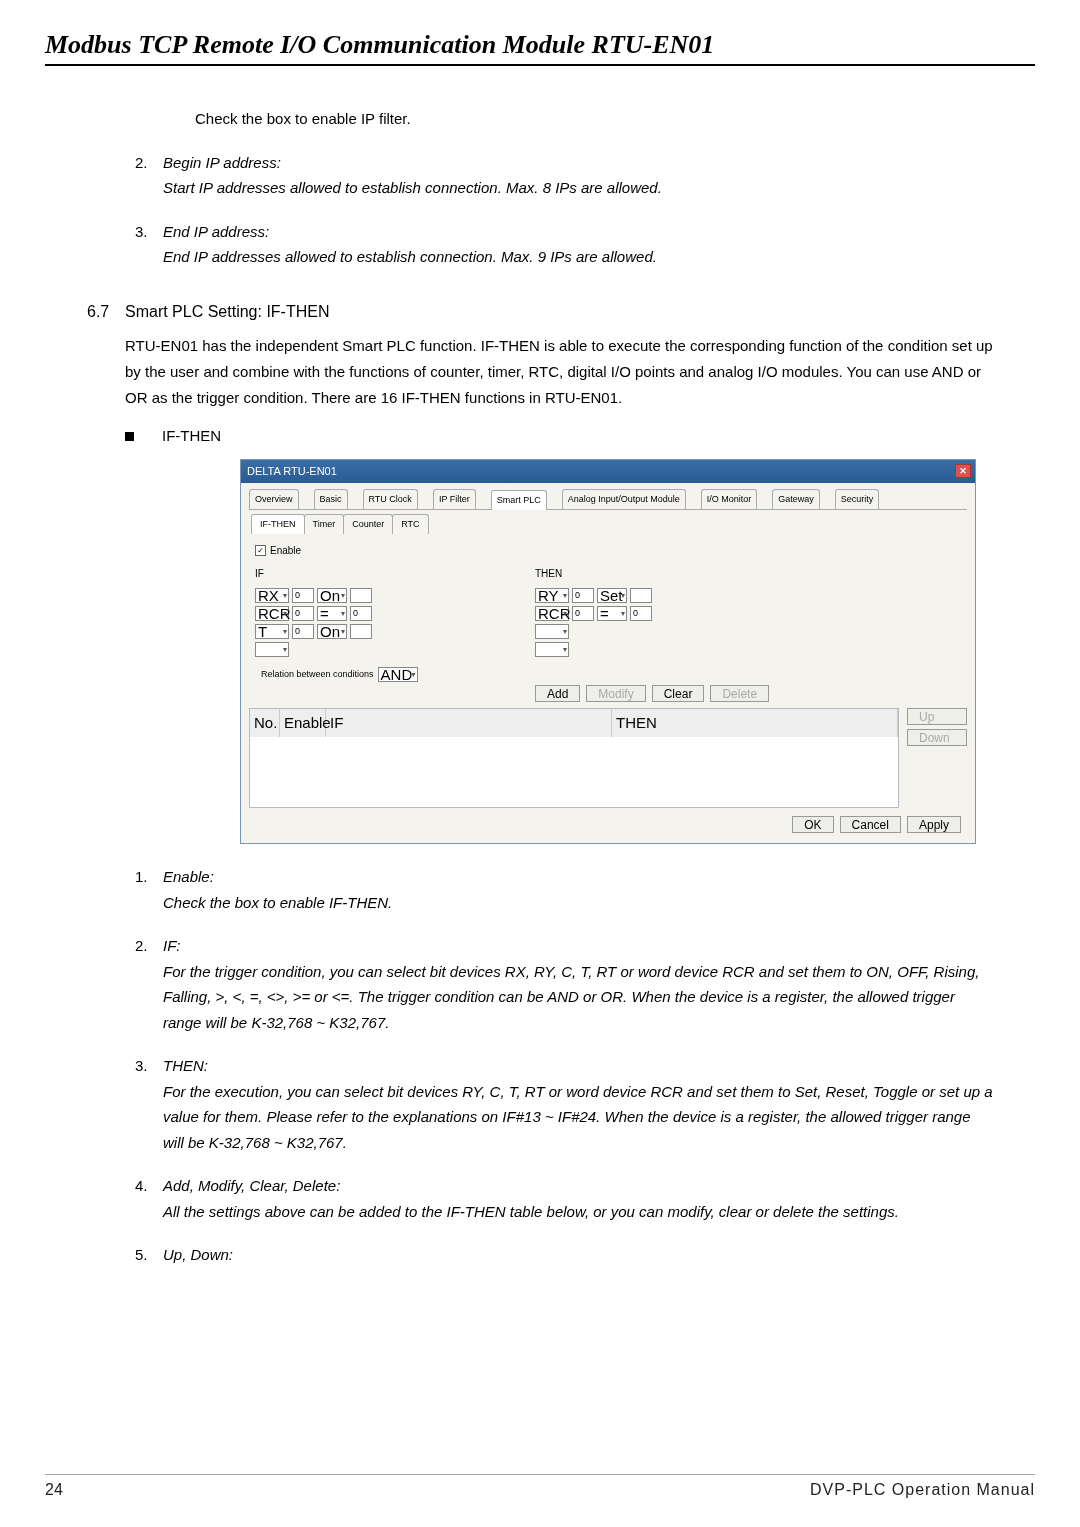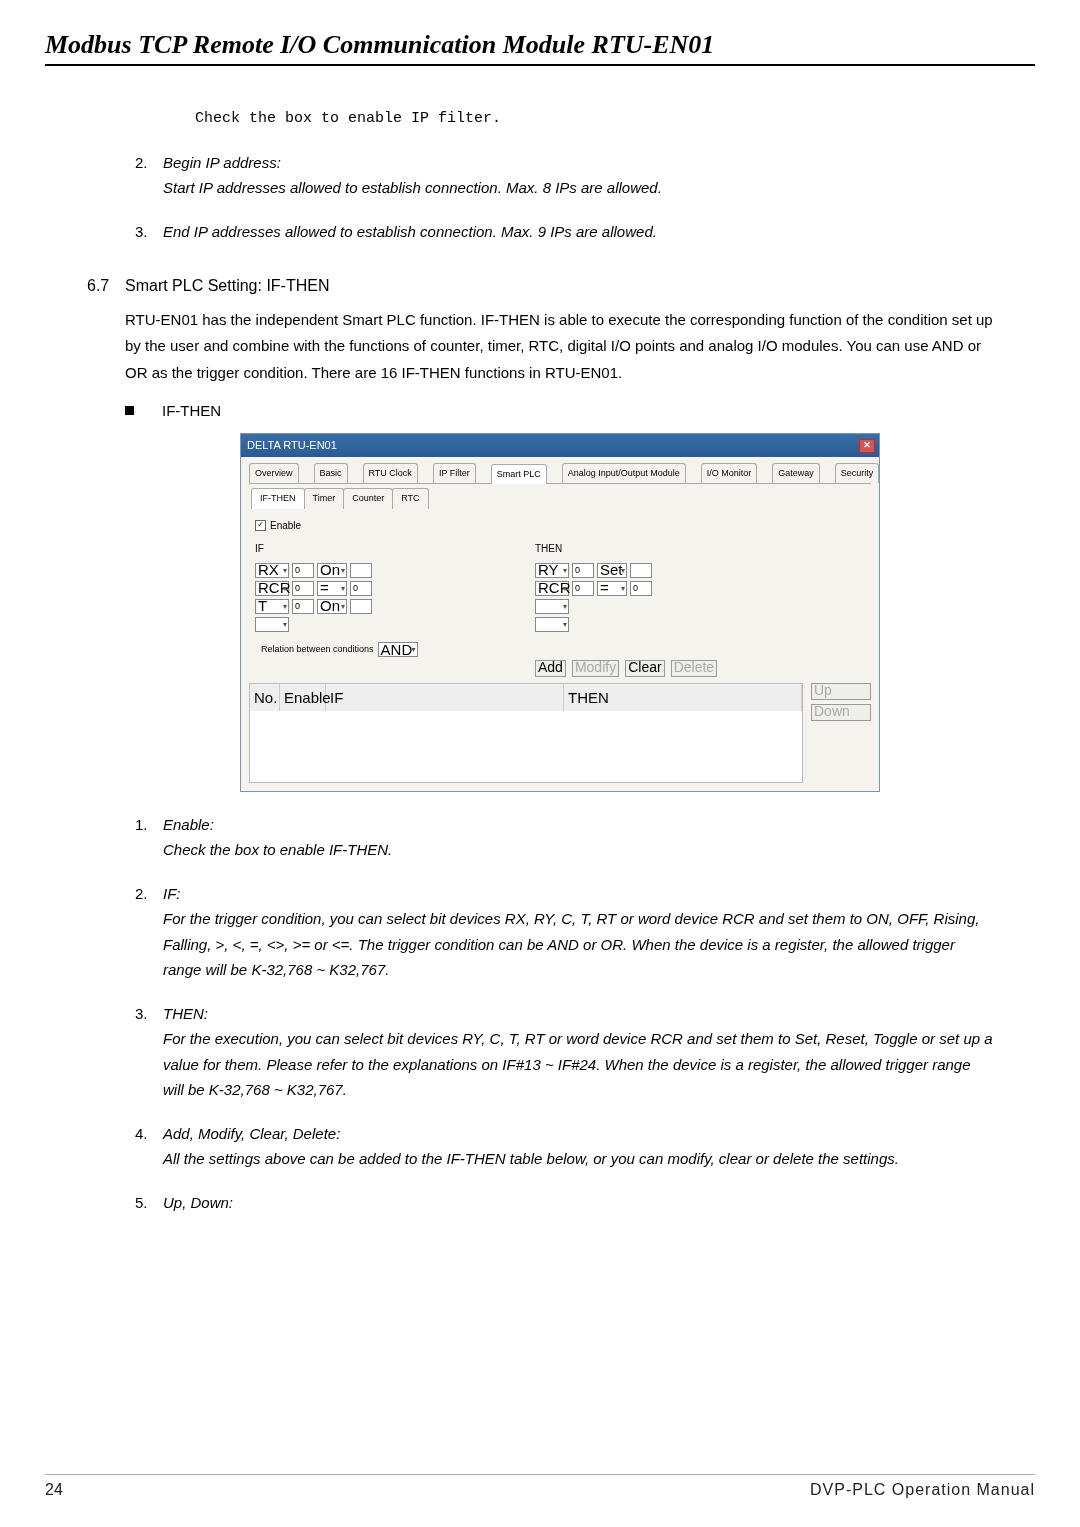--- a/index.html
+++ b/index.html
@@ -1,52 +1,52 @@
 <!DOCTYPE html>
 <html><head>
 <meta charset="utf-8">
 <style>
   * { box-sizing: border-box; margin: 0; padding: 0; }
   html, body { width: 1080px; height: 1527px; background: #fff; font-family: Arial, sans-serif; color: #000; }
   .page { padding: 30px 45px 30px 45px; position: relative; height: 100%; }
   .doc-title { font-family: "Times New Roman", serif; font-style: italic; font-weight: bold; font-size: 26px; border-bottom: 2px solid #000; padding-bottom: 4px; margin-bottom: 40px; }
   .content { font-size: 15px; line-height: 1.7; }
-  .indent1 { margin-left: 105px; font-family: Liberation Mono, monospace; }
+  .indent1 { margin-left: 105px; }
   .num-item { display: flex; margin-top: 18px; }
   .num-item .num { width: 28px; flex-shrink: 0; margin-left: 90px; }
   .num-item .body { flex: 1; padding-right: 40px; font-style: italic; }
   .section-heading { margin-top: 28px; margin-bottom: 8px; font-size: 16px; }
   .sec-num { display:inline-block; width: 38px; margin-left: 42px; }
   .section-body { margin-left: 80px; padding-right: 40px; line-height: 1.75; }
   .bullet-row { display:flex; align-items:center; margin-left: 80px; margin-top: 12px; margin-bottom: 6px; }
   .bullet-sq { width: 9px; height: 9px; background:#000; margin-right: 28px; }
 
   
-  .dialog-wrap { margin: 10px 0 20px 195px; width: 640px; font-size: 10px; font-family: Tahoma, sans-serif; color:#000; border:1px solid #7a96b5; }
+  .dialog-wrap { margin: 10px 0 20px 195px; width: 736px; font-size: 10px; font-family: Tahoma, sans-serif; color:#000; border:1px solid #7a96b5; }
   .dlg-title { background: linear-gradient(#3a6ea5,#2a5a95); color:#fff; display:flex; align-items:center; justify-content:space-between; padding:2px 4px 2px 6px; font-size:11px; }
   .dlg-close { width:16px; height:14px; background:#d9534f; border:1px solid #a33; color:#fff; display:flex; align-items:center; justify-content:center; font-weight:bold; font-size:9px; line-height:1; }
   .dlg-body { background:#f4f3ee; padding:6px 8px 8px 8px; }
   .tabs-row { display:flex; border-bottom:1px solid #aaa; font-size:9px; gap:16px; margin-bottom:4px;}
   .tab { padding:2px 5px; border:1px solid #aaa; border-bottom:none; background:#f4f3ee; border-radius:3px 3px 0 0; margin-right:-1px; white-space:nowrap; }
   .tab.active { background:#fff; position:relative; top:1px; }
   .subtabs-row { display:flex; font-size:9px; margin:4px 0 8px 2px; }
   .subtab { padding:2px 8px; border:1px solid #aaa; border-bottom:none; background:#f4f3ee; border-radius:3px 3px 0 0; margin-right:-1px;}
   .subtab.active { background:#fff; }
   .chk { margin:2px 0 6px 6px; display:flex; align-items:center; gap:4px; }
   .chkbox { width:11px; height:11px; border:1px solid #666; background:#fff; display:flex; align-items:center; justify-content:center; font-size:8px; line-height:1;}
   .panel { display:flex; gap:30px; padding:0 6px; }
   .col { flex:0 0 auto; }
   .col-label { margin-bottom:6px; font-size:10px; }
   .row { display:flex; align-items:center; gap:3px; margin-bottom:3px; }
   .sel { border:1px solid #888; background:#fff; height:15px; display:flex; align-items:center; padding:0 2px; font-size:15px; position:relative; }
   .sel::after { content:"▾"; position:absolute; right:1px; top:0; font-size:8px; color:#555;}
   .w30{width:34px;} .w18{width:22px;} .w28{width:30px;} .w40{width:40px;} .w22{width:24px;}
   .txt { border:1px solid #888; background:#fff; height:15px; width:22px; font-size:9px; padding:0 2px; display:flex; align-items:center;}
   .rel-row{ margin:10px 0 8px 6px; display:flex; align-items:center; gap:4px; font-size:9px;}
-  .btn { border:1px solid #999; background:#efefe9; padding:1px 2px; font-size:14px; height:17px; display:inline-flex; align-items:center; }
+  .btn { border:1px solid #999; background:#efefe9; padding:1px 11px; font-size:12px; height:17px; display:inline-flex; align-items:center; }
   .btn.dis { color:#aaa; }
   .btn-row { display:flex; gap:6px; margin:4px 0 6px 0;}
   .grid-area { display:flex; gap:8px; }
   .grid { border:1px solid #bbb; background:#fff; height:100px; flex:1; }
   .grid-head { display:flex; background:#eee; font-size:15px; }
   .gh { border-right:1px solid #ccc; padding:1px 4px; }
   .gh1{width:30px;} .gh2{width:46px;} .gh3{flex:1;} .gh4{flex:1;}
   .updown { display:flex; flex-direction:column; gap:4px; width:60px;}
   .dlg-footer { display:flex; justify-content:flex-end; gap:6px; padding:8px 6px 2px 6px; }
 
@@ -66,20 +66,21 @@
         <div class="num-item">
           <div class="num">2.</div>
           <div class="body">
             <div>Begin IP address:</div>
             <div>Start IP addresses allowed to establish connection. Max. 8 IPs are allowed.</div>
           </div>
         </div>
         <div class="num-item">
           <div class="num">3.</div>
           <div class="body">
+            <div>End IP address:</div>
             <div>End IP addresses allowed to establish connection. Max. 9 IPs are allowed.</div>
           </div>
         </div>
       </div>
 
     <div class="section-heading">
       <span class="sec-num">6.7</span><span>Smart PLC Setting: IF-THEN</span>
     </div>
     <div class="section-body">RTU-EN01 has the independent Smart PLC function. IF-THEN is able to execute the corresponding function of the condition set up by the user and combine with the functions of counter, timer, RTC, digital I/O points and analog I/O modules. You can use AND or OR as the trigger condition. There are 16 IF-THEN functions in RTU-EN01.</div>
 
@@ -187,20 +188,25 @@
               <div class="gh gh3">IF</div>
               <div class="gh gh4">THEN</div>
             </div>
           </div>
           <div class="updown">
             <span class="btn dis">Up</span>
             <span class="btn dis">Down</span>
           </div>
         </div>
 
+        <div class="dlg-footer">
+          <span class="btn">OK</span>
+          <span class="btn">Cancel</span>
+          <span class="btn">Apply</span>
+        </div>
       </div>
     </div>
 
     <div id="post-items">
         <div class="num-item">
           <div class="num">1.</div>
           <div class="body">
             <div>Enable:</div>
             <div>Check the box to enable IF-THEN.</div>
           </div>

